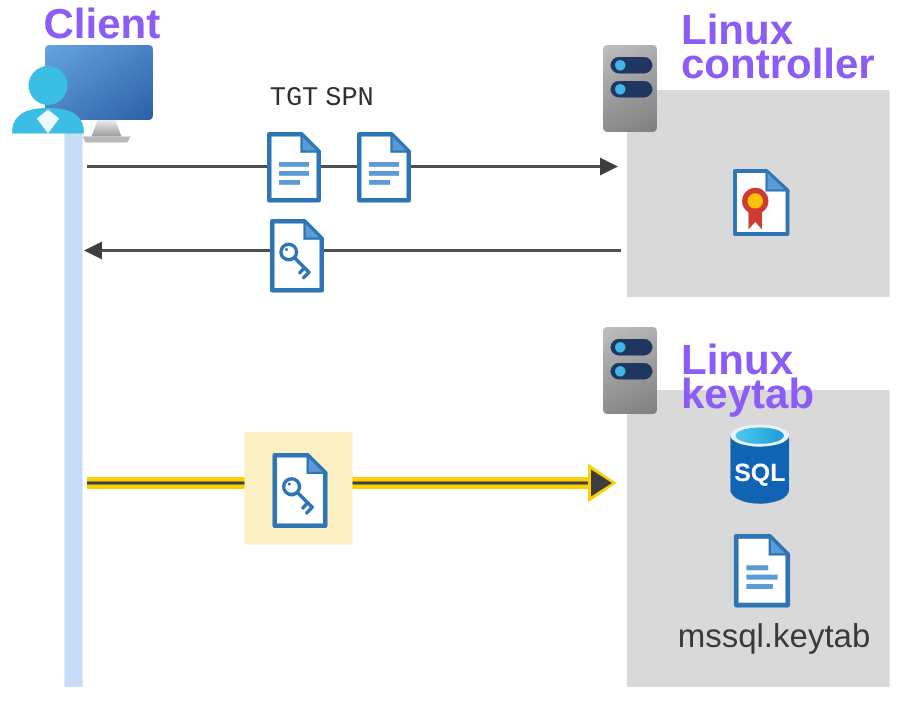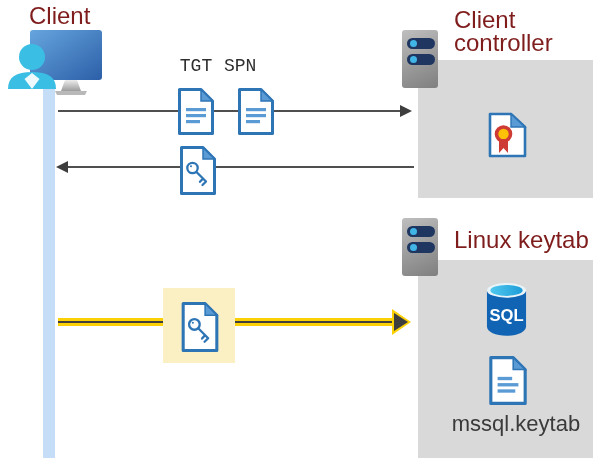--- a/index.html
+++ b/index.html
@@ -2,21 +2,21 @@
 <html><head>
 <meta charset="utf-8">
 <style>
   html,body{margin:0;padding:0;background:#ffffff;}
   .stage{
     position:relative;width:600px;height:468px;background:#ffffff;overflow:hidden;
     font-family:"Liberation Sans", sans-serif;
   }
   .abs{position:absolute;}
   
-  .title{font-weight:400;color:#7f1d1d;font-size:24px;line-height:23px;}
+  .title{font-weight:700;color:#8b5cf6;font-size:28px;line-height:23px;}
   .small-label{font-size:18px;color:#2f2f2f;font-family:Liberation Mono, monospace;}
   .file-label{font-size:22px;color:#3a3a3a;}
   
   .panel{background:#d9d9d9;}
   #dc-panel{left:418px;top:60px;width:175px;height:138px;}
   #linux-panel{left:418px;top:260px;width:175px;height:198px;}
   
   #lifeline{left:43px;top:86px;width:12px;height:372px;background:#c6ddf8;}
   
   .server-icon{width:36px;height:58px;border-radius:3px;
@@ -46,21 +46,21 @@
   #tgt-doc{left:176px;top:87px;}
   #spn-doc{left:236px;top:87px;}
   #key-doc-return{left:178px;top:145px;}
   #key-doc-present{left:179px;top:301px;}
   #cert-icon{left:487px;top:112px;}
   #sql-icon{left:485px;top:280px;}
   #keytab-doc{left:486px;top:355px;}
   
   #client-label{left:29px;top:4px;}
   #tgt-label{left:171px;top:56px;width:50px;text-align:center;}
-  #spn-label{left:224px;top:56px;width:50px;text-align:left;}
+  #spn-label{left:208px;top:56px;width:50px;text-align:center;}
   #dc-label{left:454px;top:8px;width:142px;}
   #linux-label{left:454px;top:228px;width:142px;}
   #keytab-label{left:431px;top:411px;width:170px;text-align:center;}
 </style>
 </head>
 <body>
 
 <div class="stage">
 
   <div class="abs" id="lifeline"></div>
@@ -177,17 +177,17 @@
         <span class="dot"></span>
       </div>
     <div class="pill">
         <span class="dot"></span>
       </div>
   </div>
 
   <div class="abs title" id="client-label">Client</div>
   <div class="abs small-label" id="tgt-label">TGT</div>
   <div class="abs small-label" id="spn-label">SPN</div>
-  <div class="abs title" id="dc-label">Client controller</div>
+  <div class="abs title" id="dc-label">Linux controller</div>
   <div class="abs title" id="linux-label">Linux keytab</div>
   <div class="abs file-label" id="keytab-label">mssql.keytab</div>
 
 </div>
 
 </body></html>

